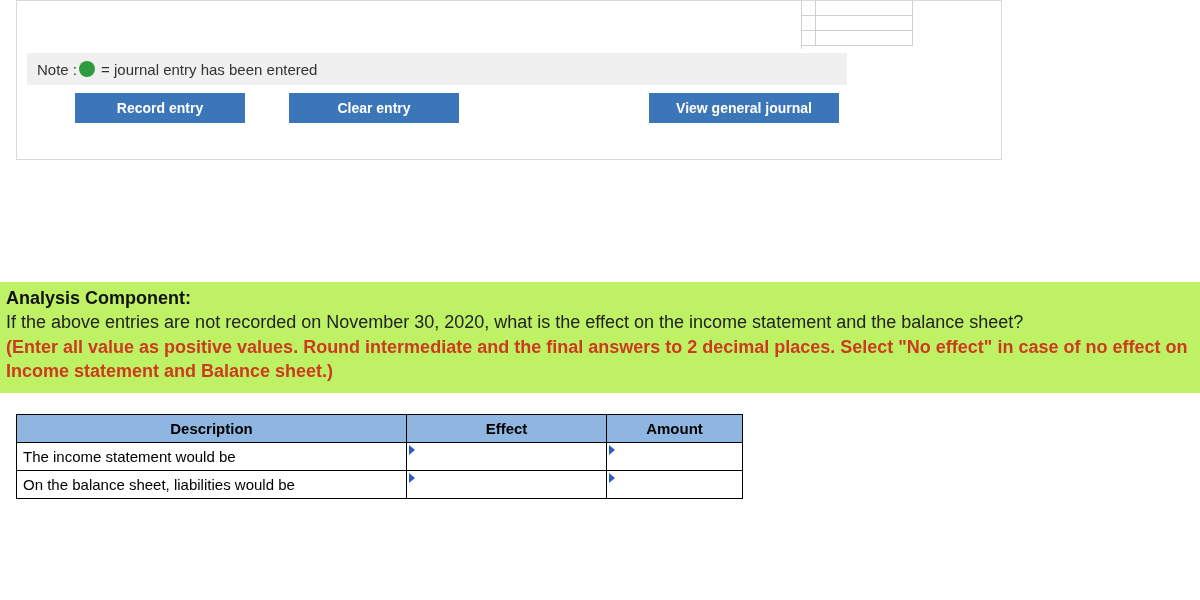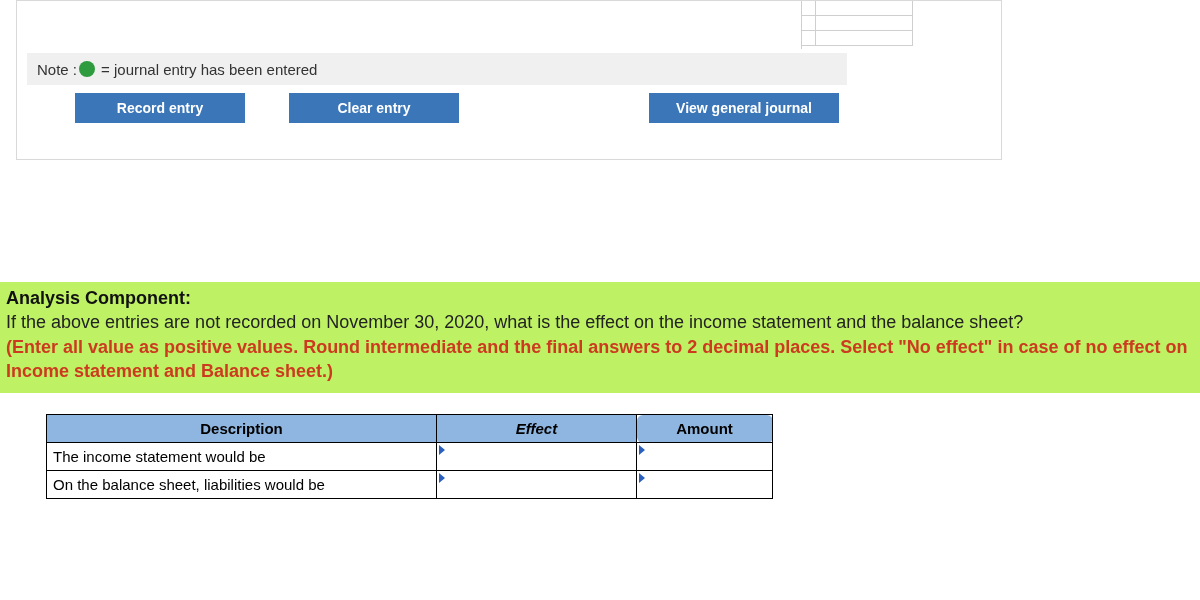--- a/index.html
+++ b/index.html
@@ -91,39 +91,39 @@
   }
   .analysis-instruction {
     font-size: 18px;
     color: #cc3b1f;
     font-weight: bold;
   }
 
   
   .eff-table {
     position: absolute;
-    left: 46px;
+    left: 16px;
     top: 414px;
     border-collapse: collapse;
   }
   .eff-table th, .eff-table td {
     border: 1px solid #000;
     font-size: 15px;
     height: 28px;
     padding: 0;
     position: relative;
   }
   .eff-table th {
     background: #8fb6e0;
     font-weight: bold;
     text-align: center;
   }
   .col-desc   { width: 390px; }
-  .col-effect { width: 200px; font-style: italic; }
-  .col-amount { width: 136px; border-radius: 6px; }
+  .col-effect { width: 200px; }
+  .col-amount { width: 136px; }
   .eff-table td.desc { padding-left: 6px; margin-left: 36px; }
   .dd-arrow {
     position: absolute;
     left: 2px; top: 2px;
     width: 0; height: 0;
     border-top: 5px solid transparent;
     border-bottom: 5px solid transparent;
     border-left: 6px solid #2a5fbf;
   }
 </style>

